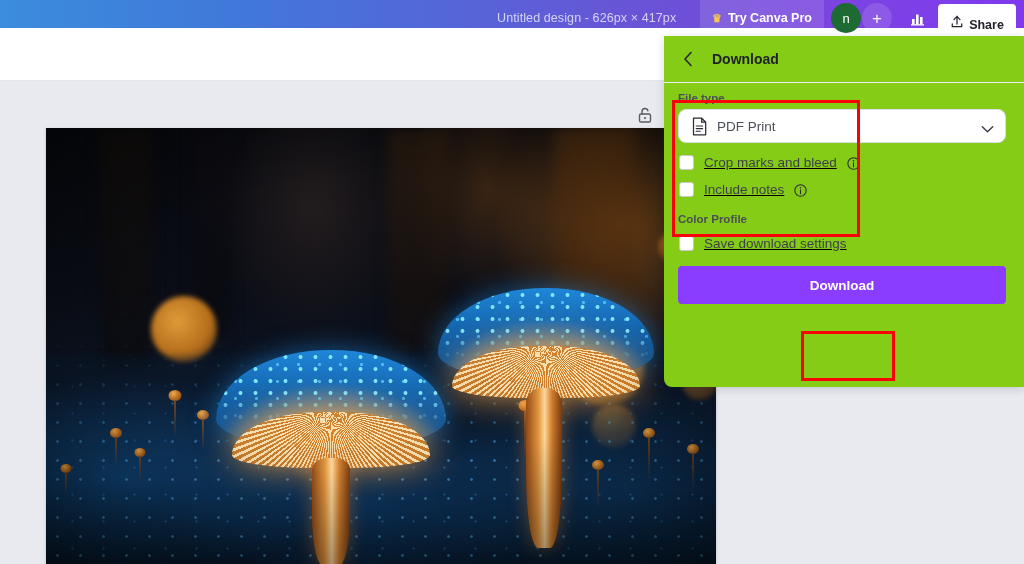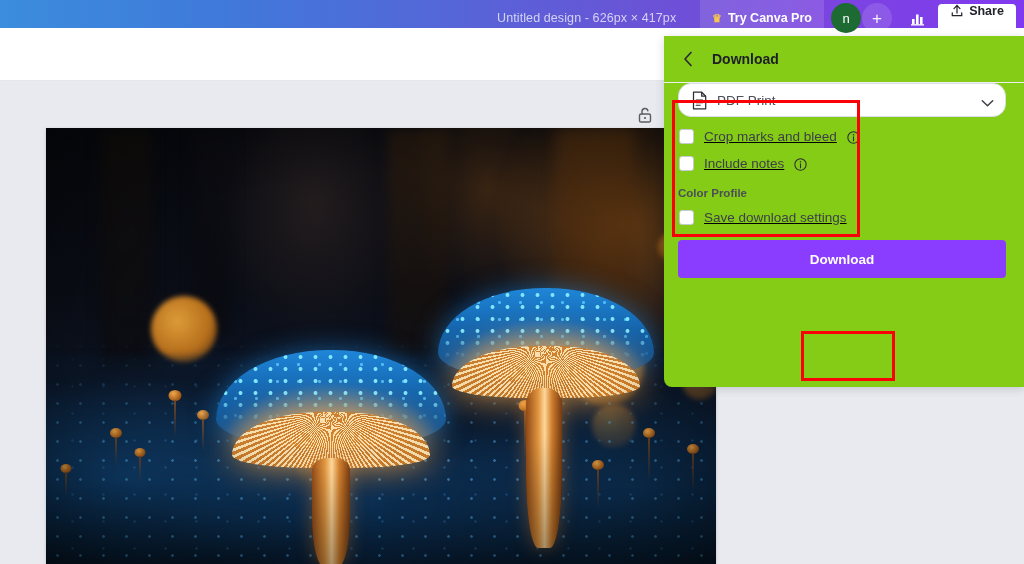--- a/index.html
+++ b/index.html
@@ -48,21 +48,21 @@
   .chart-btn {
     position: absolute; left: 903px; top: 3px;
     width: 30px; height: 30px; border-radius: 4px;
     display: flex; align-items: center; justify-content: center;
   }
   .share-btn {
     position: absolute; left: 938px; top: 4px;
     width: 78px; height: 28px; border-radius: 4px;
     background: #ffffff; color: #22232b;
     font-size: 12.5px; font-weight: bold;
-    display: flex; align-items: flex-start; justify-content: center; gap: 5px;
+    display: flex; align-items: flex-end; justify-content: center; gap: 5px;
   }
 
   
   .toolbar {
     position: absolute; left: 0; top: 36px; width: 1024px; height: 45px;
     background: #ffffff; border-bottom: 1px solid #e4e6ec;
   }
 
   
   .workspace {
@@ -209,21 +209,21 @@
 
   .panel-body { position: absolute; left: 0; top: 47px; width: 360px; }
 
   .field-label {
     font-size: 11.5px; font-weight: bold; color: #4c4e58;
     margin: 9px 0 5px 14px;
   }
   .select {
     position: relative;
     margin: 0 18px 0 14px; height: 34px;
-    border: 1px solid #dcdee6; border-radius: 13px;
+    border: 1px solid #dcdee6; border-radius: 8px;
     display: flex; align-items: center; gap: 9px; padding: 0 12px;
     background: #fff; font-size: 13.5px; color: #4c4e58;
   }
   .select .chev { position: absolute; right: 11px; top: 12px; }
   .file-icon { width: 17px; height: 19px; flex: 0 0 17px; }
 
   .check-row {
     display: flex; align-items: center; gap: 10px;
     height: 27px; margin-left: 15px; text-decoration: underline;
   }
@@ -379,20 +379,21 @@
       <div class="back-chev">
         <svg width="11" height="16" viewBox="0 0 11 16" aria-hidden="true">
           <path d="M8 1.5 L2 8 L8 14.5" fill="none" stroke="#2b2c35" stroke-width="1.7" stroke-linecap="round" stroke-linejoin="round"></path>
         </svg>
       </div>
       <div class="panel-title">Download</div>
     </div>
 
     <div class="panel-body">
 
+      <div class="field-label">File type</div>
 
       <div class="select">
         <span class="file-icon">
           <svg width="17" height="19" viewBox="0 0 17 19" aria-hidden="true">
             <path d="M2.5 1.2 h8.2 l4 4 v12.6 h-12.2 z" fill="#fff" stroke="#2b2c35" stroke-width="1.25" stroke-linejoin="round"></path>
             <path d="M10.7 1.2 v4 h4" fill="none" stroke="#2b2c35" stroke-width="1.25" stroke-linejoin="round"></path>
             <path d="M5.2 9 h6.4 M5.2 11.6 h6.4 M5.2 14.2 h4" stroke="#2b2c35" stroke-width="1.1" stroke-linecap="round"></path>
           </svg>
         </span>
         <span>PDF Print</span>

